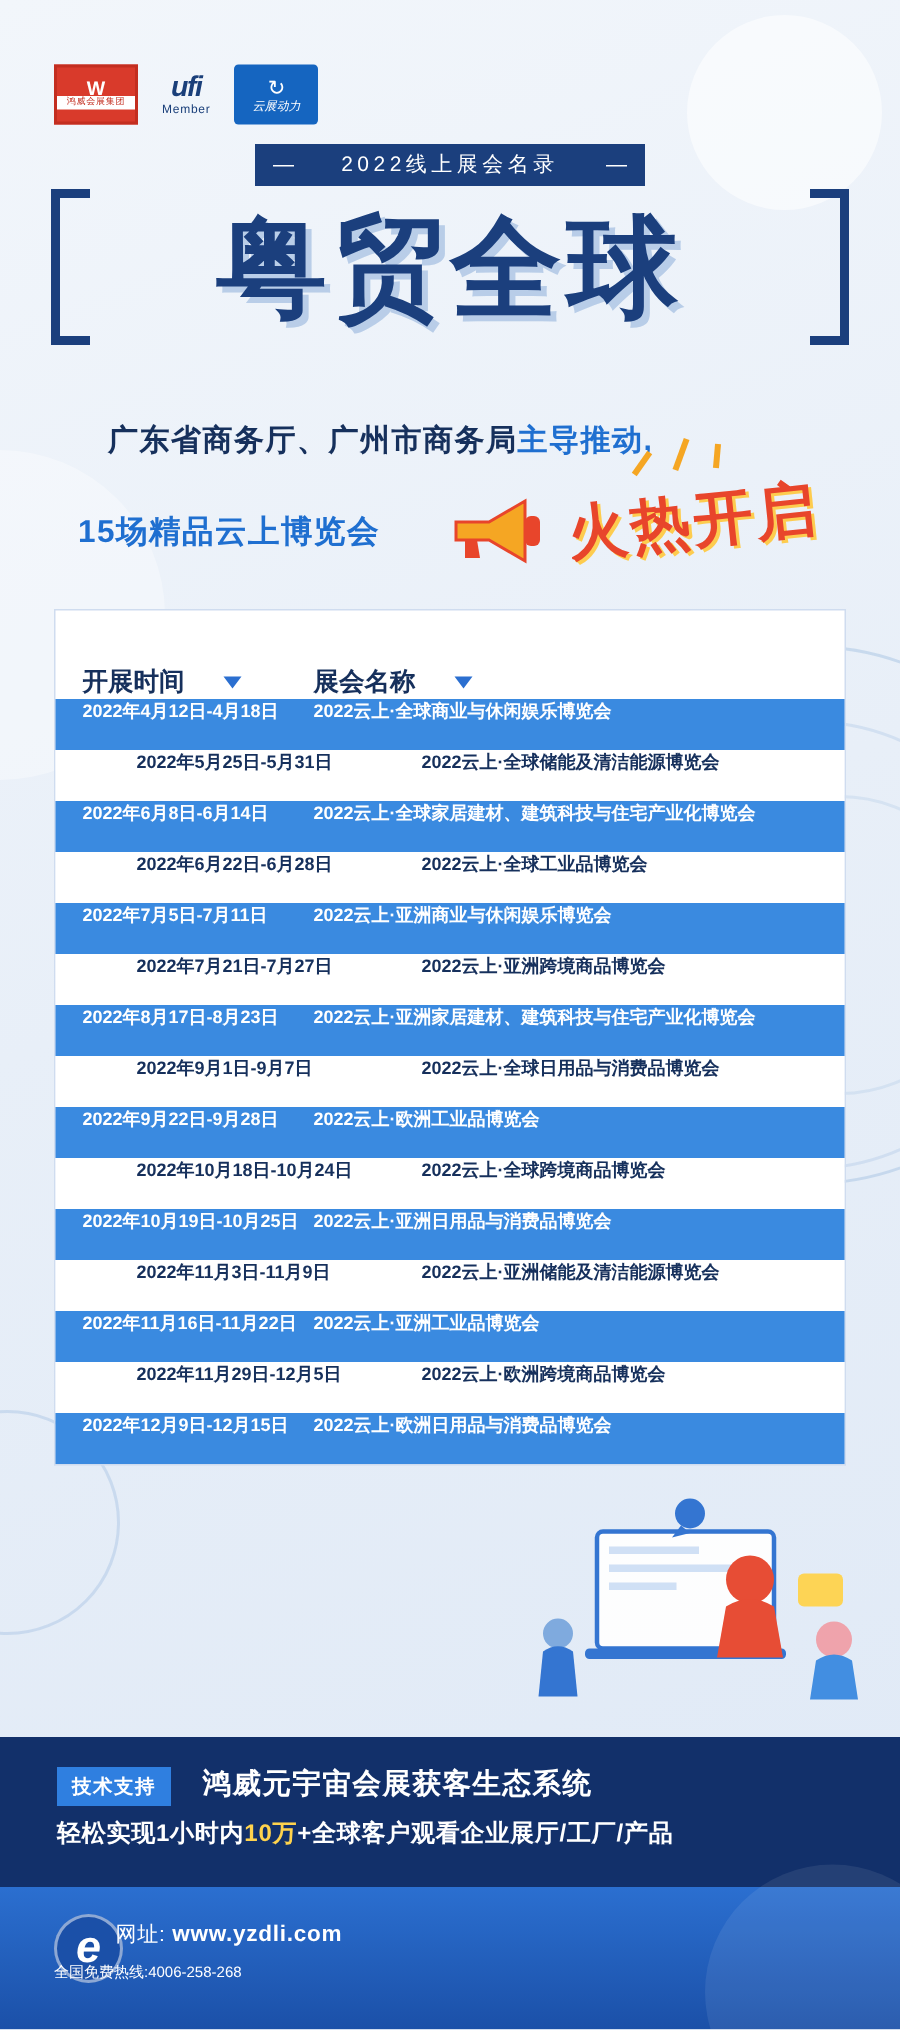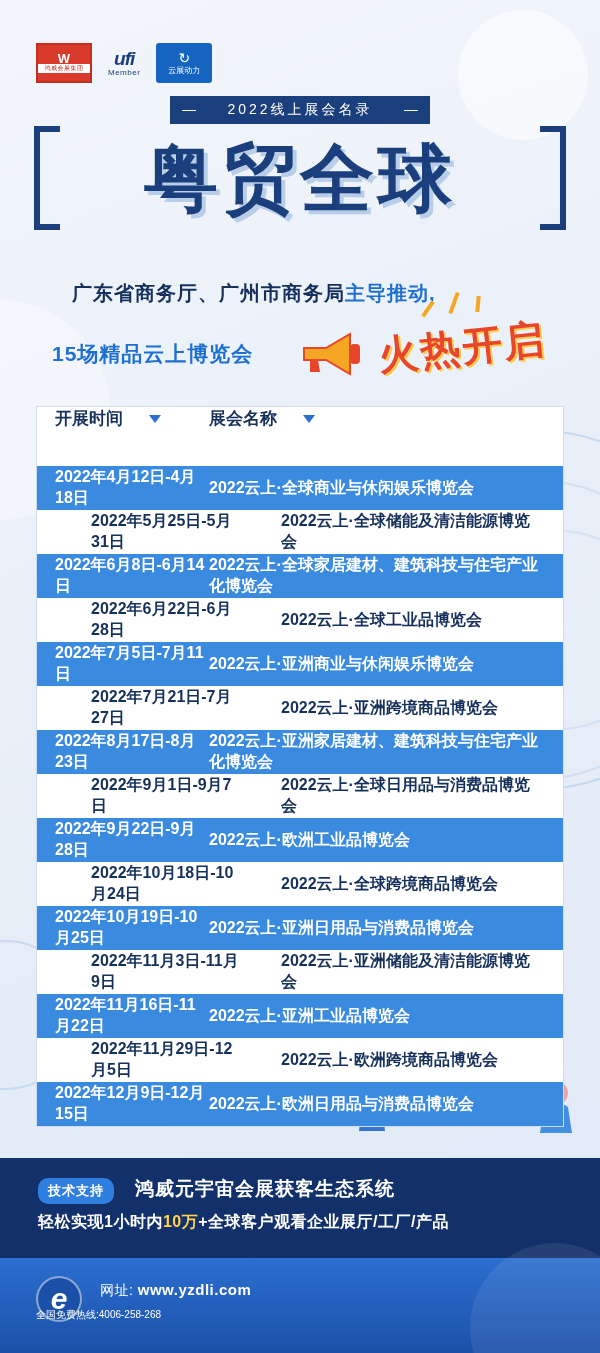--- a/index.html
+++ b/index.html
@@ -67,21 +67,21 @@
   .logo-ufi .sub { font-size: 8px; letter-spacing: .5px; }
   .logo-yz {
     width: 56px; height: 40px;
     background: #1565c0;
     display: flex; align-items: center; justify-content: center;
     flex-direction: column;
     color: #fff;
     border-radius: 3px;
   }
   .logo-yz .swirl { font-size: 14px; line-height: 14px; }
-  .logo-yz .t { font-size: 8px; }
+  .logo-yz .t { font-size: 8px; font-style: italic; }
 
   
   .ribbon {
     position: absolute;
     top: 96px; left: 50%; transform: translateX(-50%);
     background: #1b3f7d;
     color: #ffffff;
     font-size: 14px;
     letter-spacing: 3px;
     padding: 5px 18px;
@@ -186,44 +186,43 @@
     position: absolute;
     top: 406px; left: 36px; right: 36px;
     z-index: 7;
   }
   .t-head {
     display: flex;
     background: #ffffff;
     border: 1px solid #cfdcef;
     border-bottom: none;
     height: 60px;
-    align-items: flex-start;
+    align-items: flex-end;
   }
   .t-head .th {
     font-size: 17px;
     font-weight: bold;
     color: #16305c;
     display: flex;
     align-items: center;
     gap: 26px;
   }
   .th-time { width: 168px; padding-left: 18px; }
   .th-name { flex: 1; padding-left: 4px; }
   .caret {
     width: 0; height: 0;
     border-left: 6px solid transparent;
     border-right: 6px solid transparent;
     border-top: 8px solid #2b6fd0;
   }
   .rows { border: 1px solid #cfdcef; border-top: none; }
   .row {
     display: flex;
-    align-items: center;
-    height: 44px;
-    font-size: 16px;
+    height: 34px;
+    font-size: 12px;
     color: #ffffff;
   }
   .row.odd { background: #3a8ae0; }
   .row.even { background: #ffffff; color: #16305c; }
   .row .c-time {
     width: 168px;
     padding-left: 18px;
     font-weight: bold;
   }
   .row .c-name {
@@ -245,21 +244,21 @@
     z-index: 8;
   }
   .tag {
     position: absolute;
     left: 38px; top: 1178px;
     background: #2f7fe0;
     color: #fff;
     font-size: 13px;
     font-weight: bold;
     padding: 4px 10px;
-    border-radius: 10px;
+    border-radius: 0;
     z-index: 9;
     letter-spacing: 1px;
   }
   .foot-l1 {
     position: absolute;
     left: 135px; top: 1176px;
     color: #ffffff;
     font-size: 19px;
     font-weight: bold;
     letter-spacing: 1px;
@@ -290,21 +289,21 @@
     color: #ffffff;
     font-size: 30px;
     font-style: italic;
     font-weight: bold;
     display: flex; align-items: center; justify-content: center;
     z-index: 9;
     border: 2px solid rgba(255,255,255,.5);
   }
   .site {
     position: absolute;
-    left: 100px; top: 1281px;
+    left: 77px; top: 1281px;
     color: #ffffff;
     font-size: 14px;
     z-index: 9;
     letter-spacing: .5px;
   }
   .site .w { font-weight: bold; font-size: 15px; }
   .hotline {
     position: absolute;
     left: 36px; top: 1308px;
     color: #ffffff;

